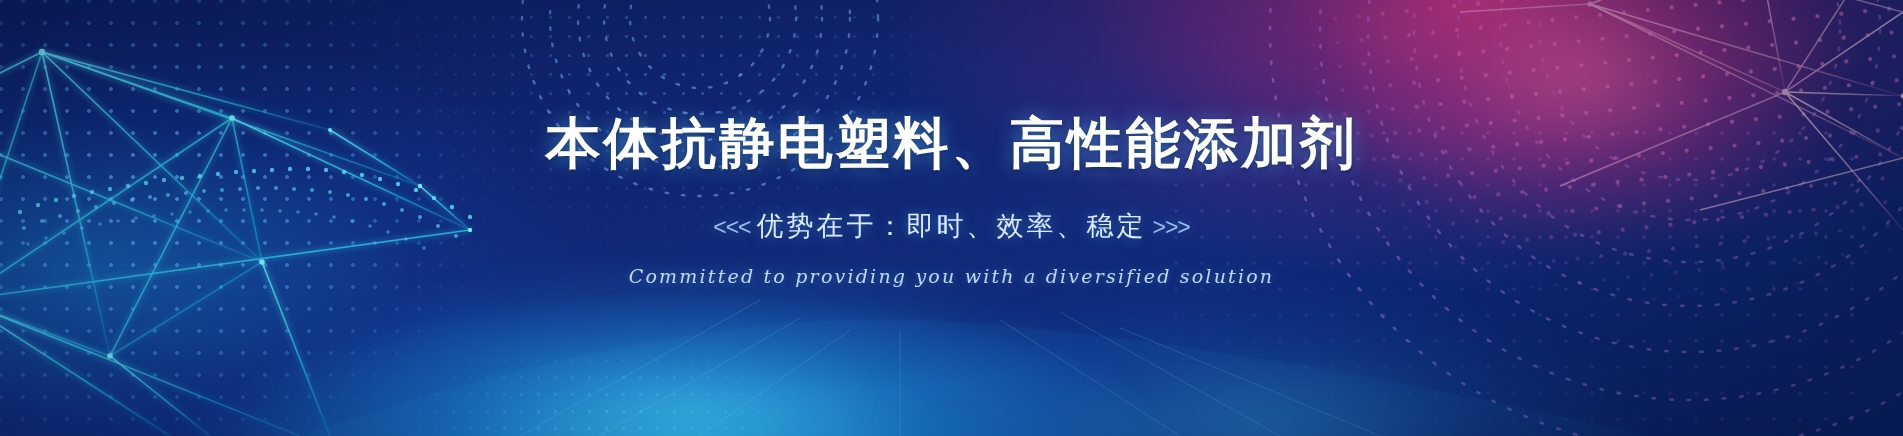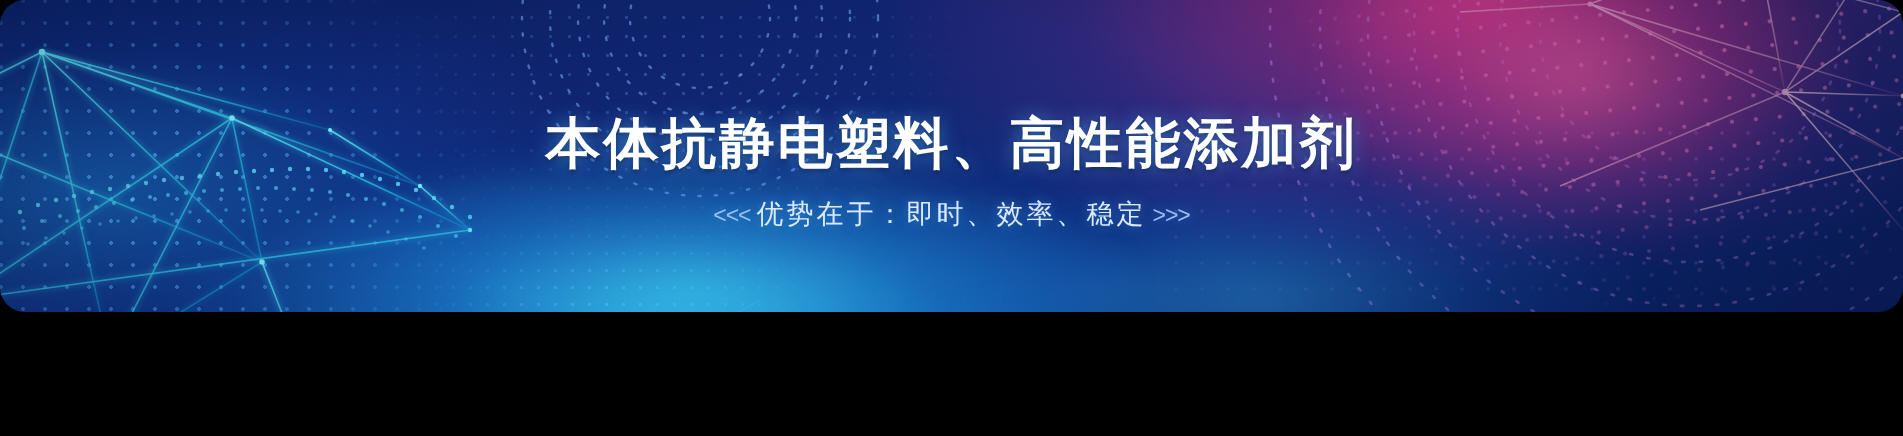--- a/index.html
+++ b/index.html
@@ -3,29 +3,28 @@
 <meta charset="utf-8">
 <style>
   html, body {
     margin: 0;
     padding: 0;
     background: #000;
   }
   #banner {
     position: relative;
     width: 1903px;
-    height: 312px;
+    height: 436px;
     overflow: hidden;
     font-family: "Liberation Sans", "DejaVu Sans", sans-serif;
     background:
       radial-gradient(ellipse 900px 420px at 78% 0%, rgba(240,60,140,0.90) 0%, rgba(200,45,135,0.55) 22%, rgba(120,40,140,0.28) 45%, rgba(30,40,120,0.0) 68%),
       radial-gradient(ellipse 820px 300px at 36% 112%, rgba(40,190,235,0.85) 0%, rgba(25,140,215,0.48) 35%, rgba(10,60,150,0.12) 65%, rgba(8,26,80,0) 85%),
       radial-gradient(ellipse 700px 330px at 5% 62%, rgba(25,135,215,0.55) 0%, rgba(12,70,170,0.25) 45%, rgba(8,26,80,0) 75%),
       linear-gradient(168deg, #0c1f63 0%, #10246e 28%, #122a78 52%, #0e2a7a 70%, #0b2468 100%);
-    border-radius: 25px;
   }
 
   
   .dots-left {
     position: absolute;
     left: -10px; top: -10px;
     width: 700px; height: 460px;
     background-image: radial-gradient(circle, rgba(90,175,255,0.85) 1.6px, rgba(0,0,0,0) 2.2px);
     background-size: 22px 22px;
     -webkit-mask-image: radial-gradient(ellipse 420px 330px at 22% 45%, #000 5%, rgba(0,0,0,0.55) 50%, transparent 85%);
@@ -122,21 +121,21 @@
     padding-top: 113px;
     font-size: 55px;
     font-weight: 700;
     letter-spacing: 3px;
     color: #ffffff;
     line-height: 1.12;
     text-shadow: 0 0 18px rgba(90,190,255,0.55), 0 2px 5px rgba(3,14,60,0.75);
     white-space: nowrap;
   }
   .subtitle {
-    margin: 0;
+    margin: 12px;
     padding-top: 21px;
     font-size: 27px;
     font-weight: 400;
     letter-spacing: 3px;
     color: #dbeaff;
     text-shadow: 0 0 12px rgba(80,180,255,0.5);
     white-space: nowrap;
   }
   .subtitle .chev {
     color: #9fc6f5;
@@ -382,15 +381,16 @@
 
   <div class="copy">
 
     <h1 class="title">本体抗静电塑料、高性能添加剂</h1>
 
     <p class="subtitle">
       <span class="chev">&lt;&lt;&lt;</span><span>优势在于：即时、效率、稳定</span><span class="chev">&gt;&gt;&gt;</span>
     </p>
 
 
+    <p class="english">Committed to providing you with a diversified solution</p>
   </div>
 
 </div>
 
 </body></html>

